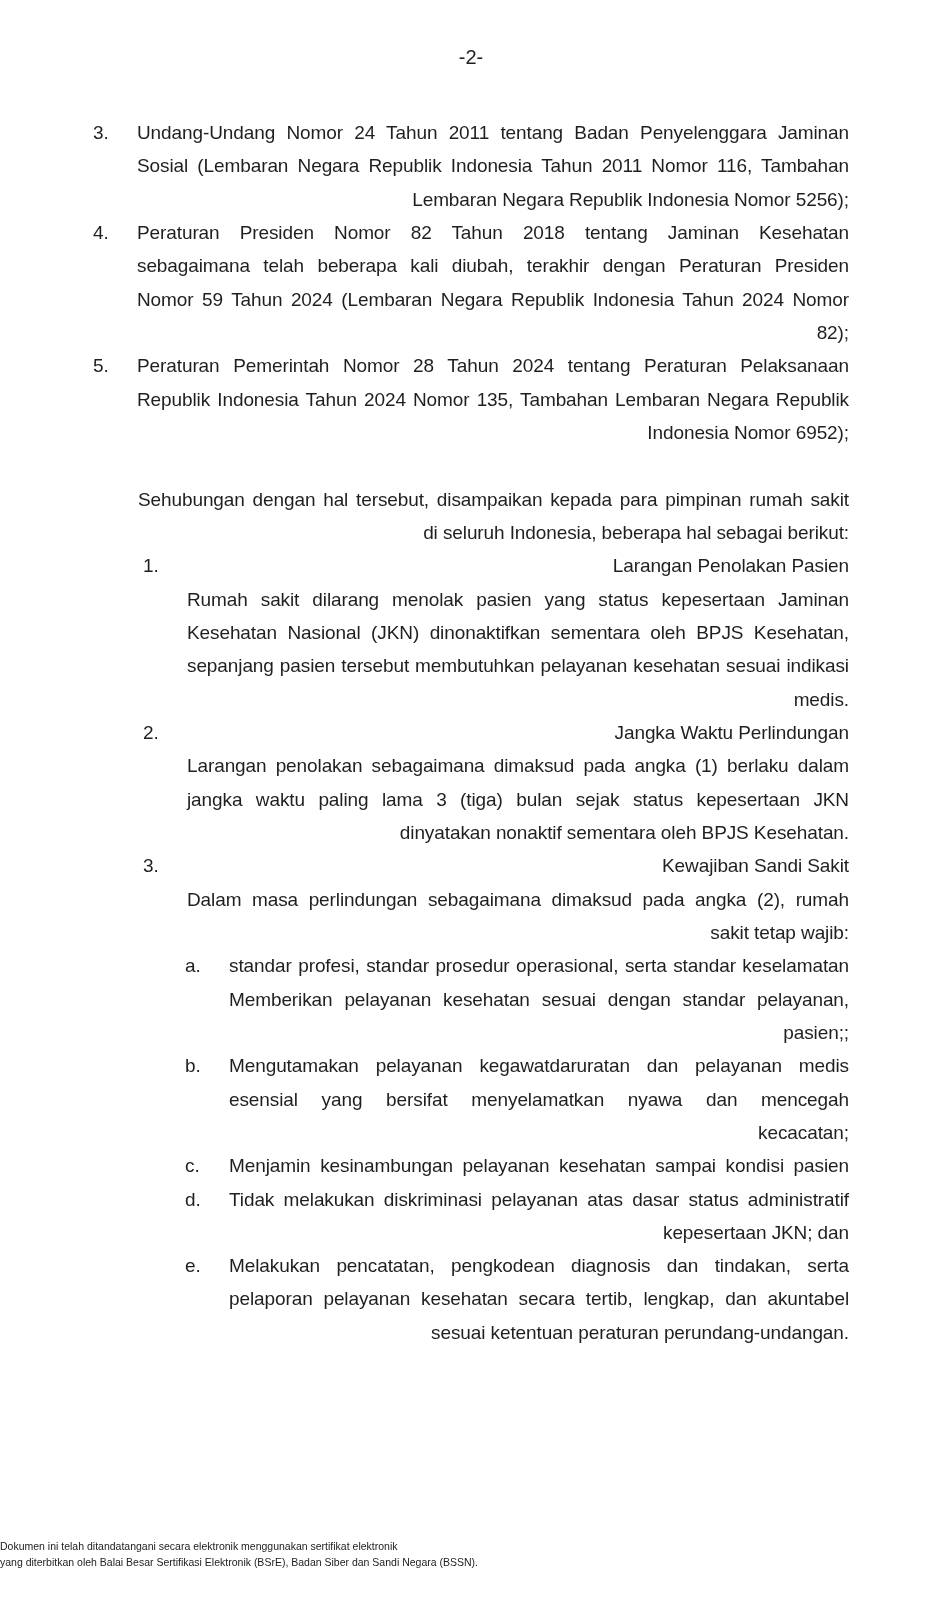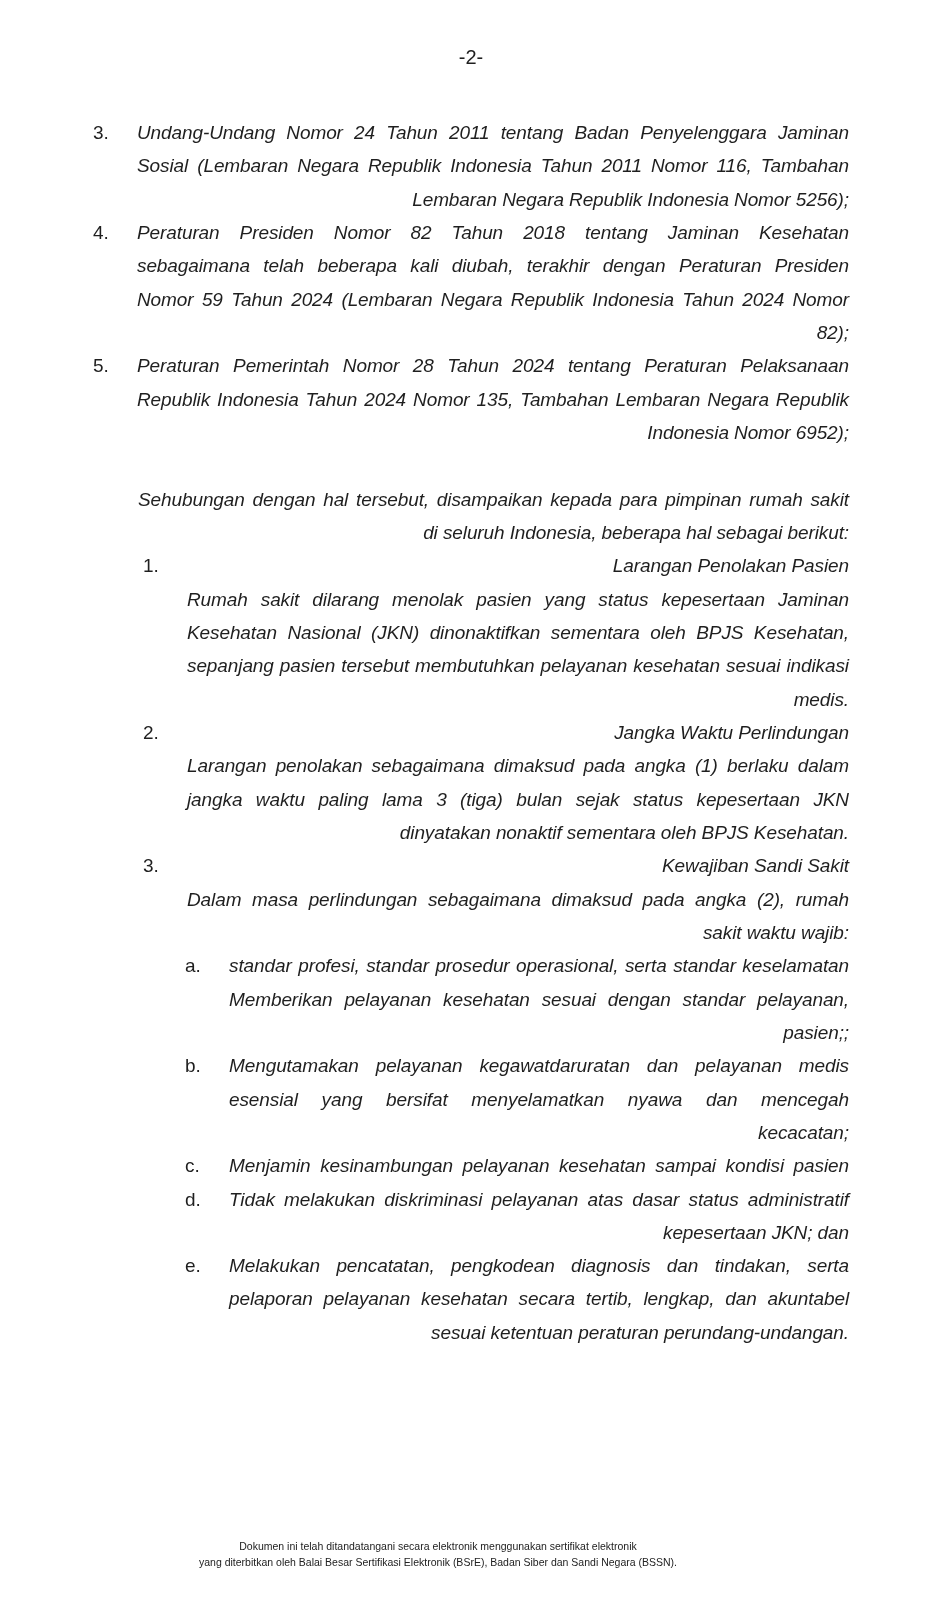--- a/index.html
+++ b/index.html
@@ -22,31 +22,30 @@
     position:absolute;
     left:93px;top:116px;width:756px;
     font-size:19px;line-height:33.33px;
     letter-spacing:-0.1px;
   }
   .block{display:flex;}
   .block.gap{margin-top:33.33px;}
   .block.inner{padding-left:50px;}
   .block.letter{padding-left:92px;}
   .marker{flex:0 0 44px;width:44px;}
-  .lines{flex:1 1 auto;min-width:0;font-style:italic;}
+  .lines{flex:1 1 auto;min-width:0;}
   .jl{text-align:justify;text-align-last:justify;}
   .ll{text-align:right;}
   .fi{padding-left:45px;}
   .footer{
     position:absolute;
     left:0;top:1539px;width:780px;
-    text-align:center;
+    text-align:left;
     font-size:10.5px;line-height:15.5px;
     color:#222222;
-    padding-left:48px;
   }
 </style>
 </head>
 <body>
 
 <div class="page">
   <div class="pagenum">-2-</div>
   <div class="doc-body">
       <div class="block outer">
         <div class="marker">3.</div>
@@ -111,21 +110,21 @@
       <div class="block inner">
         <div class="marker">3.</div>
         <div class="lines">
           <div class="ll">Kewajiban Sandi Sakit</div>
         </div>
       </div>
       <div class="block inner">
         <div class="marker"></div>
         <div class="lines">
           <div class="jl">Dalam masa perlindungan sebagaimana dimaksud pada angka (2), rumah</div>
-          <div class="ll">sakit waktu wajib:</div>
+          <div class="ll">sakit tetap wajib:</div>
         </div>
       </div>
       <div class="block letter">
         <div class="marker">a.</div>
         <div class="lines">
           <div class="jl">standar profesi, standar prosedur operasional, serta standar keselamatan</div>
           <div class="jl">Memberikan pelayanan kesehatan sesuai dengan standar pelayanan,</div>
           <div class="ll">pasien;;</div>
         </div>
       </div>

